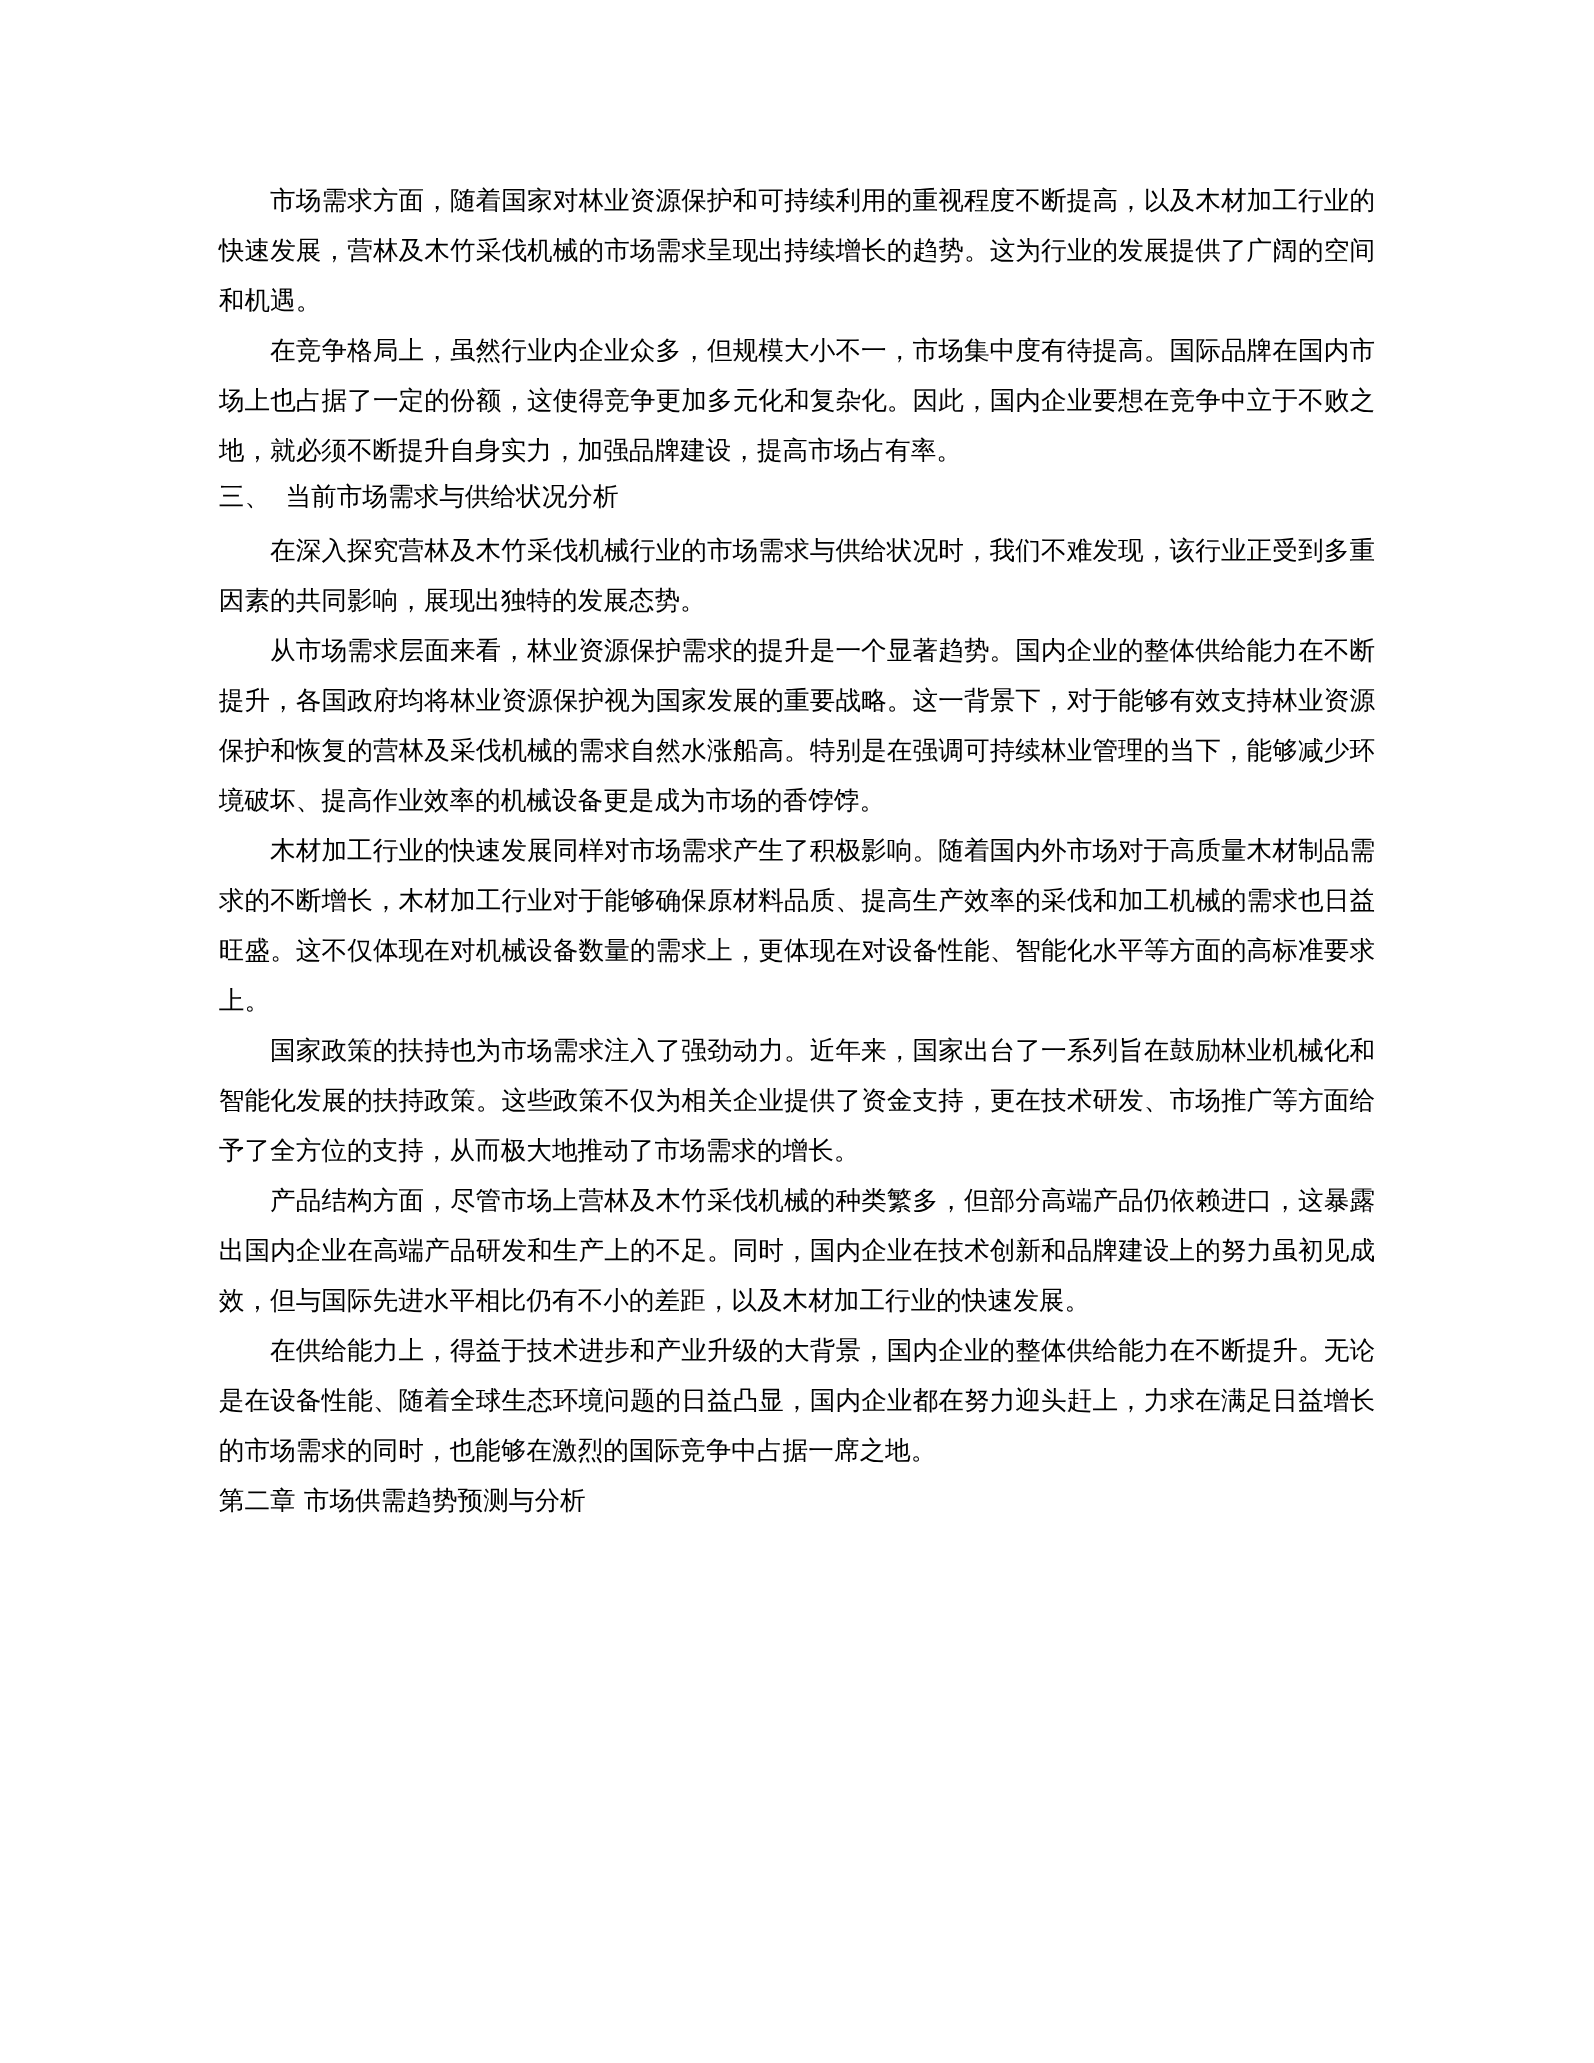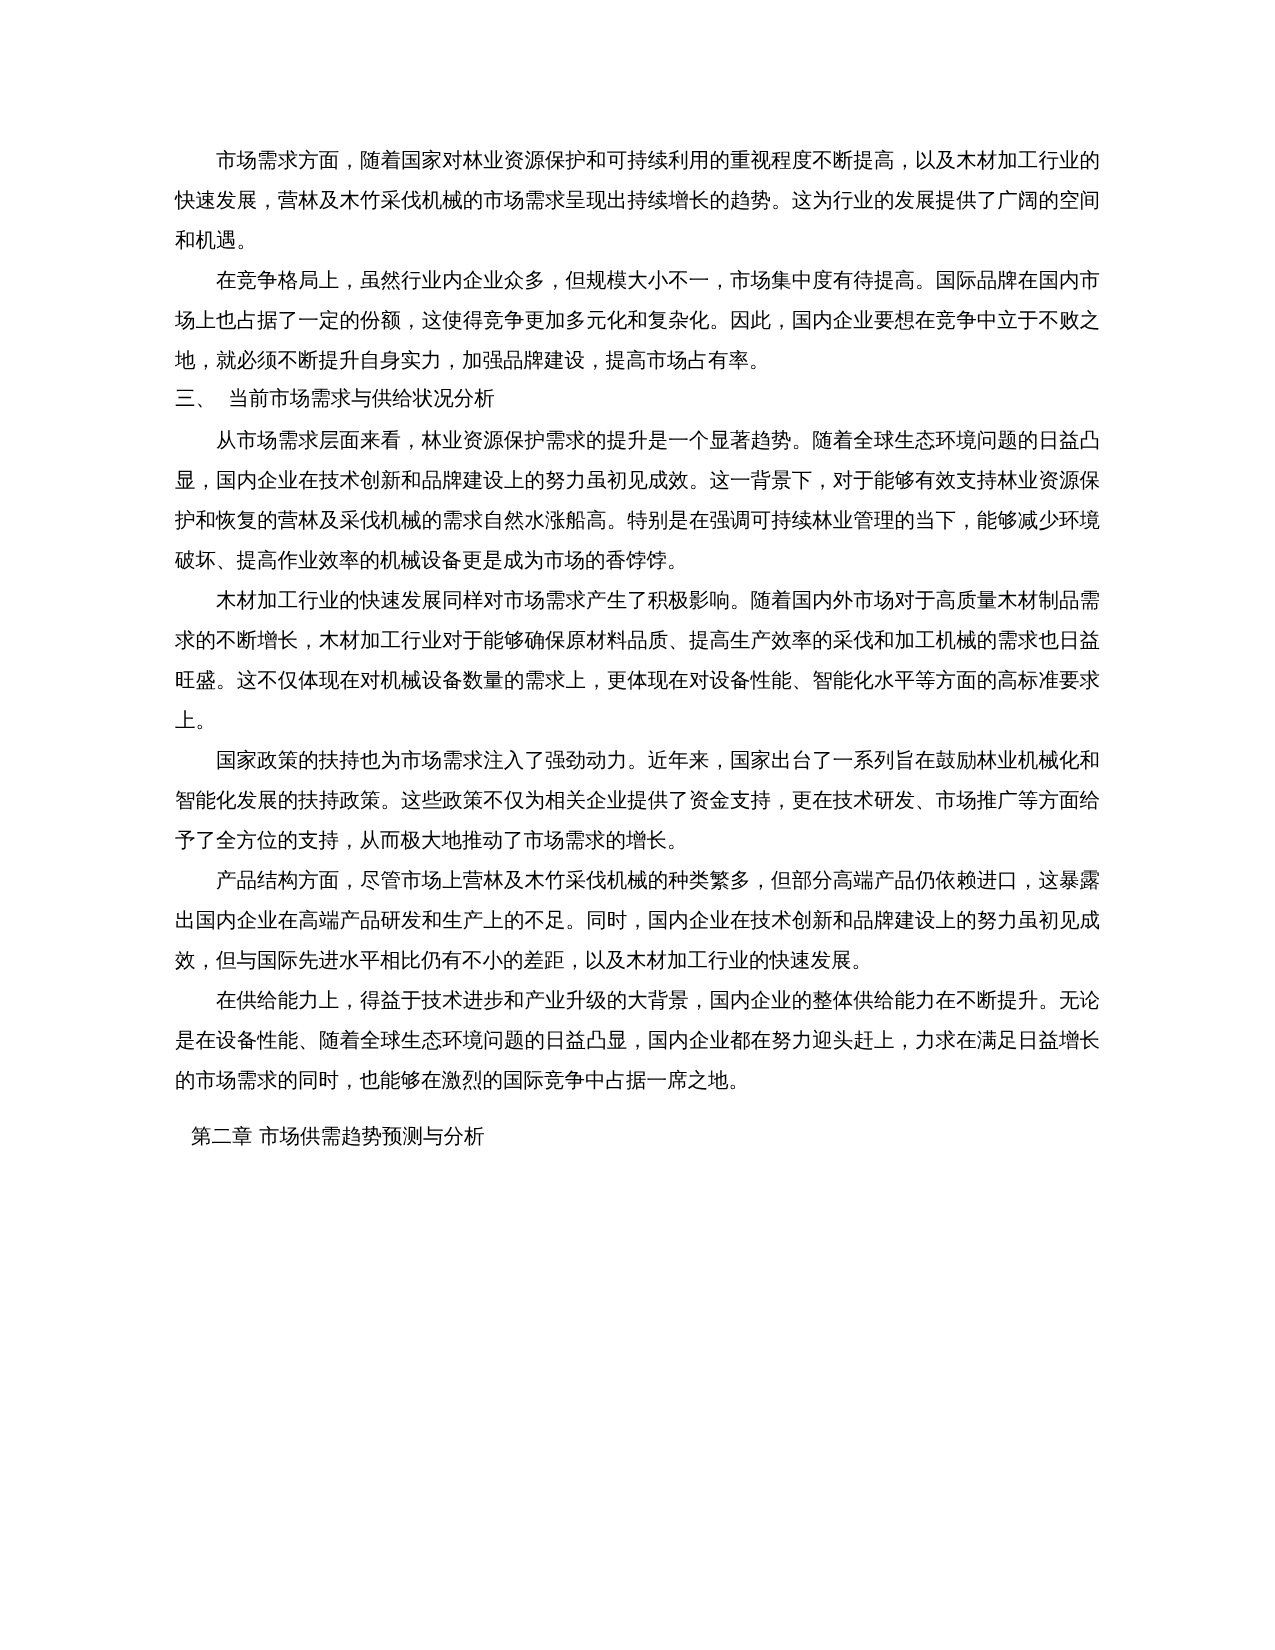--- a/index.html
+++ b/index.html
@@ -30,33 +30,34 @@
   .para {
     text-indent: 2em;
   }
   .heading-num {
     margin: 0;
     padding: 0;
     text-indent: 0;
     font-family: Liberation Mono, monospace;
   }
   .chapter-title {
-    margin: 16px;
+    margin: 0;
     padding: 0;
     text-indent: 0;
   }
 </style>
 </head>
 <body>
 
 <div class="page">
   <div class="doc-body">
     <p class="para">市场需求方面，随着国家对林业资源保护和可持续利用的重视程度不断提高，以及木材加工行业的快速发展，营林及木竹采伐机械的市场需求呈现出持续增长的趋势。这为行业的发展提供了广阔的空间和机遇。</p>
     <p class="para">在竞争格局上，虽然行业内企业众多，但规模大小不一，市场集中度有待提高。国际品牌在国内市场上也占据了一定的份额，这使得竞争更加多元化和复杂化。因此，国内企业要想在竞争中立于不败之地，就必须不断提升自身实力，加强品牌建设，提高市场占有率。</p>
     <p class="heading-num">三、 当前市场需求与供给状况分析</p>
-    <p class="para">从市场需求层面来看，林业资源保护需求的提升是一个显著趋势。随着全球生态环境问题的日益凸显，国内企业在技术创新和品牌建设上的努力虽初见成效。这一背景下，对于能够有效支持林业资源保护和恢复的营林及采伐机械的需求自然水涨船高。特别是在强调可持续林业管理的当下，能够减少环境破坏、提高作业效率的机械设备更是成为市场的香饽饽。</p>
+    <p class="para">在深入探究营林及木竹采伐机械行业的市场需求与供给状况时，我们不难发现，该行业正受到多重因素的共同影响，展现出独特的发展态势。</p>
+    <p class="para">从市场需求层面来看，林业资源保护需求的提升是一个显著趋势。国内企业的整体供给能力在不断提升，各国政府均将林业资源保护视为国家发展的重要战略。这一背景下，对于能够有效支持林业资源保护和恢复的营林及采伐机械的需求自然水涨船高。特别是在强调可持续林业管理的当下，能够减少环境破坏、提高作业效率的机械设备更是成为市场的香饽饽。</p>
     <p class="para">木材加工行业的快速发展同样对市场需求产生了积极影响。随着国内外市场对于高质量木材制品需求的不断增长，木材加工行业对于能够确保原材料品质、提高生产效率的采伐和加工机械的需求也日益旺盛。这不仅体现在对机械设备数量的需求上，更体现在对设备性能、智能化水平等方面的高标准要求上。</p>
     <p class="para">国家政策的扶持也为市场需求注入了强劲动力。近年来，国家出台了一系列旨在鼓励林业机械化和智能化发展的扶持政策。这些政策不仅为相关企业提供了资金支持，更在技术研发、市场推广等方面给予了全方位的支持，从而极大地推动了市场需求的增长。</p>
     <p class="para">产品结构方面，尽管市场上营林及木竹采伐机械的种类繁多，但部分高端产品仍依赖进口，这暴露出国内企业在高端产品研发和生产上的不足。同时，国内企业在技术创新和品牌建设上的努力虽初见成效，但与国际先进水平相比仍有不小的差距，以及木材加工行业的快速发展。</p>
     <p class="para">在供给能力上，得益于技术进步和产业升级的大背景，国内企业的整体供给能力在不断提升。无论是在设备性能、随着全球生态环境问题的日益凸显，国内企业都在努力迎头赶上，力求在满足日益增长的市场需求的同时，也能够在激烈的国际竞争中占据一席之地。</p>
     <p class="chapter-title">第二章 市场供需趋势预测与分析</p>
   </div>
 </div>
 
 </body></html>

